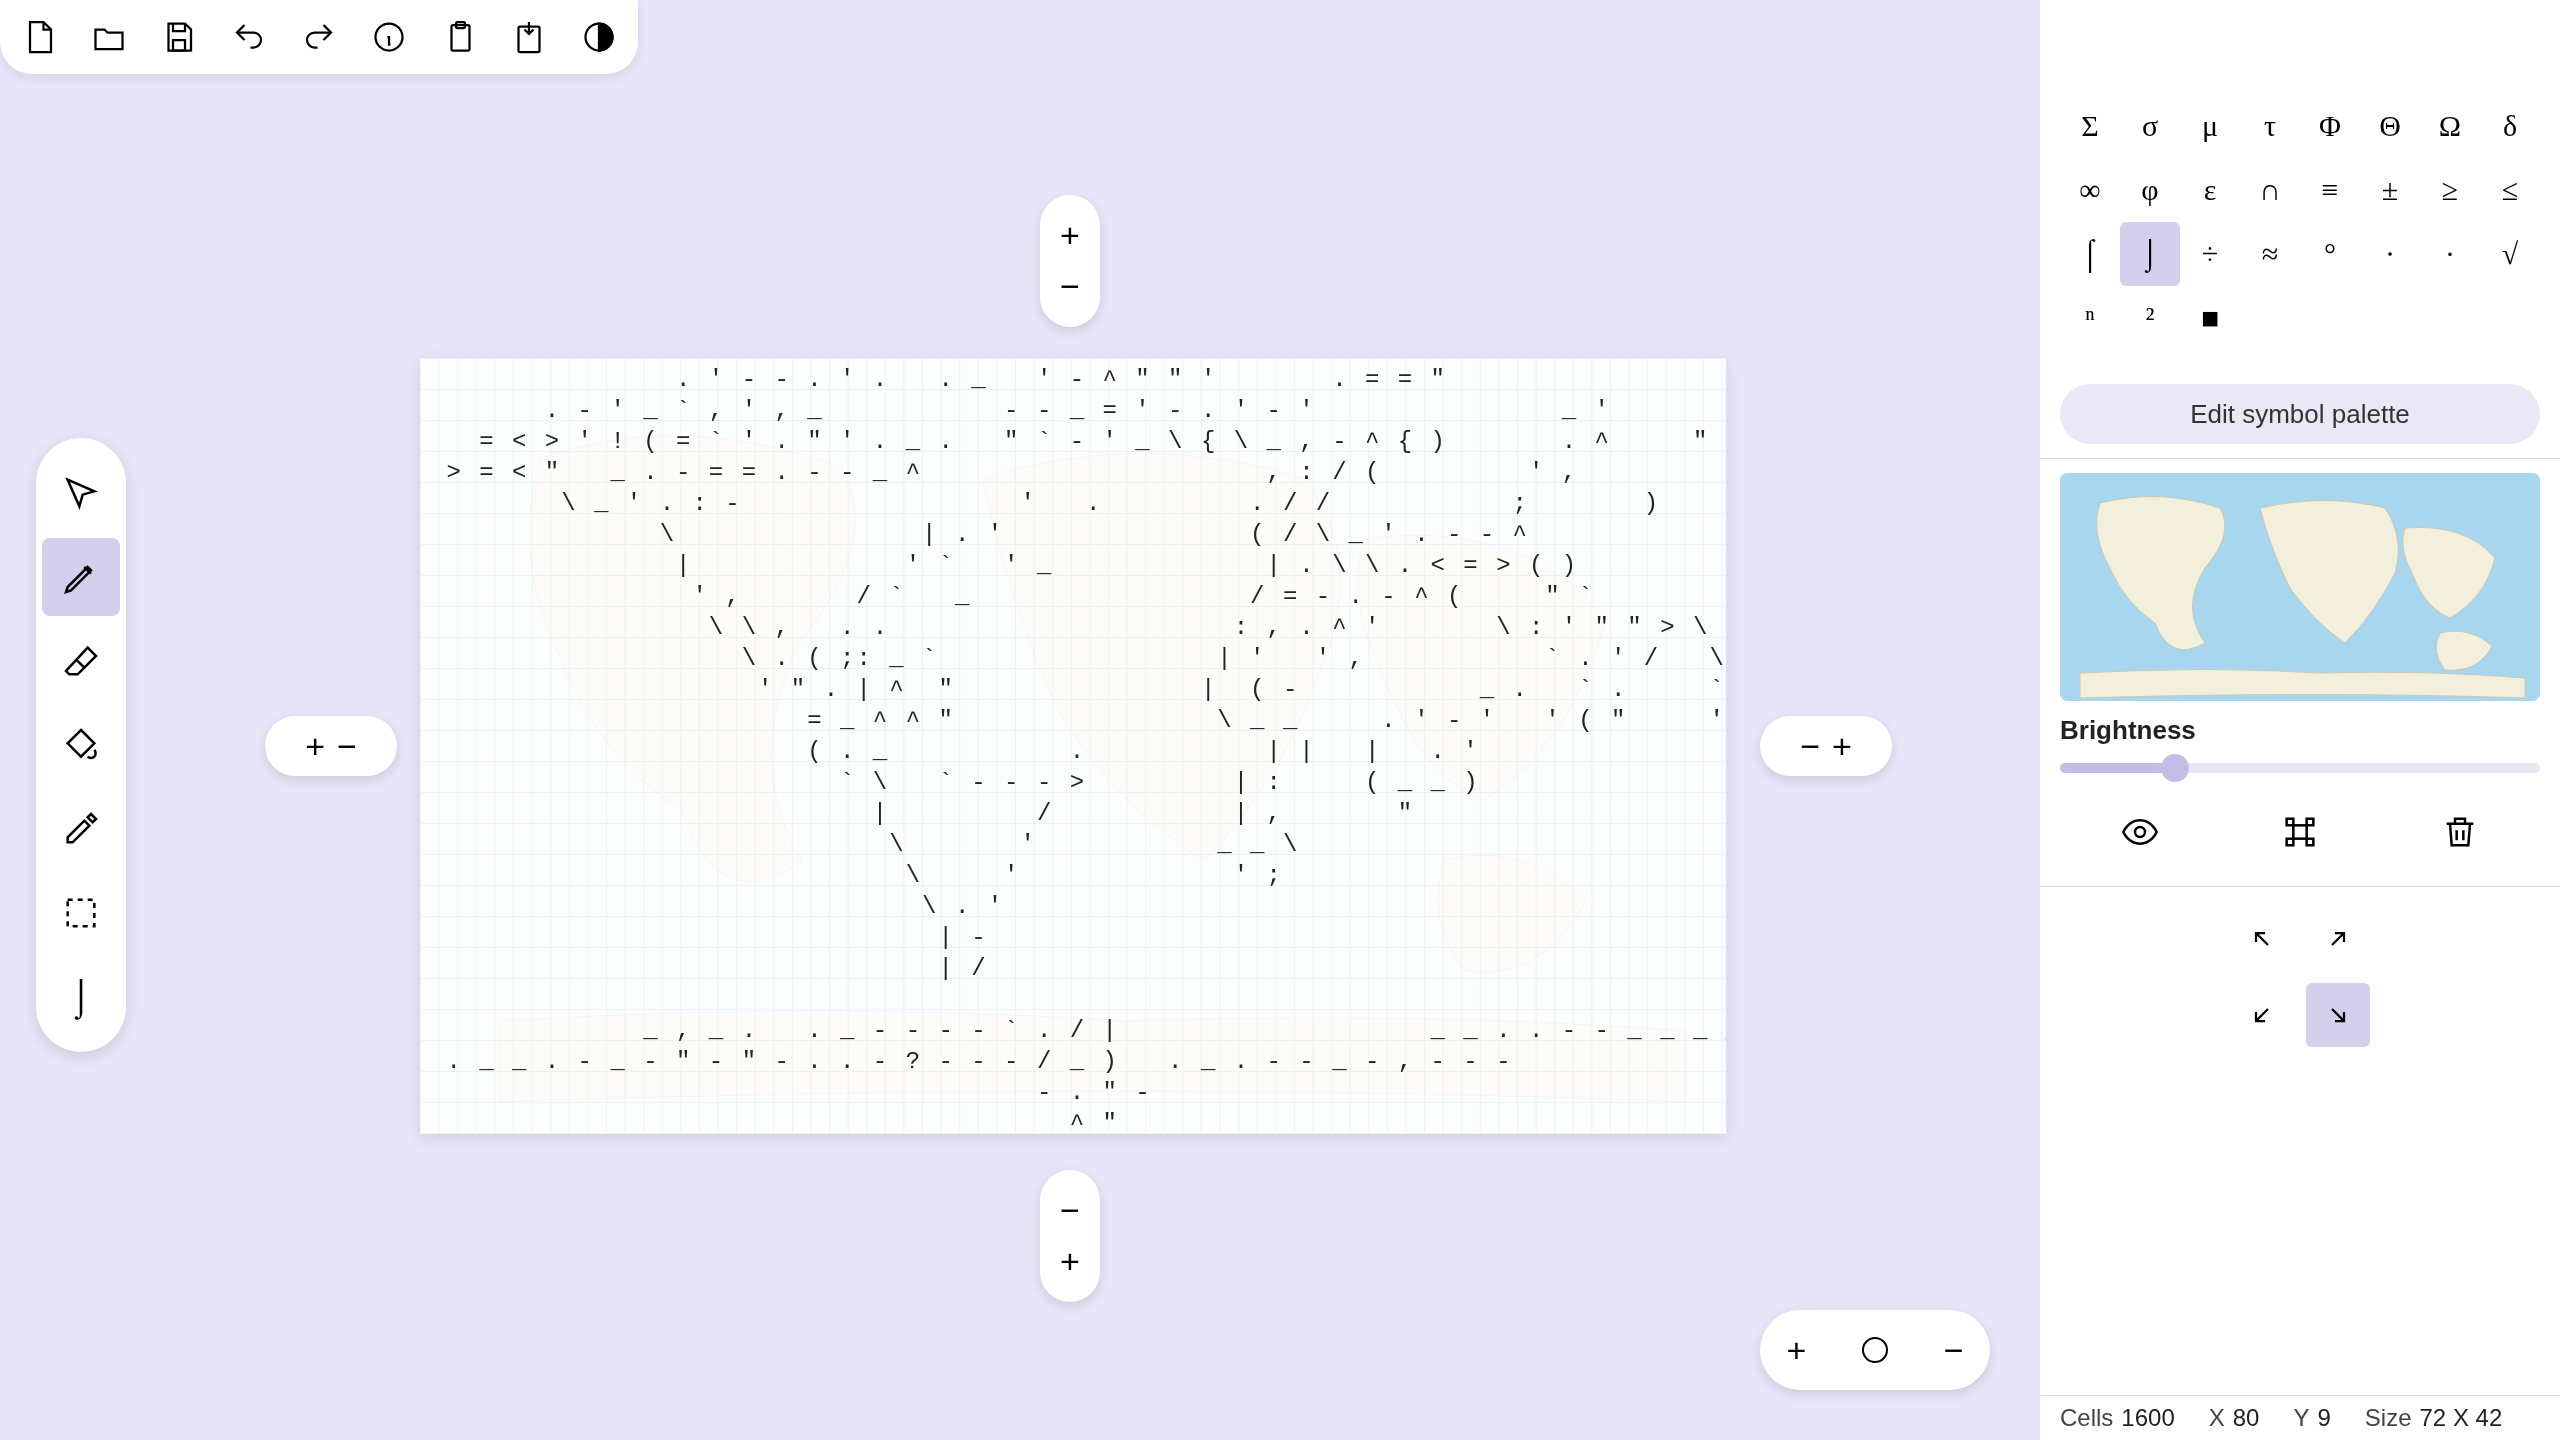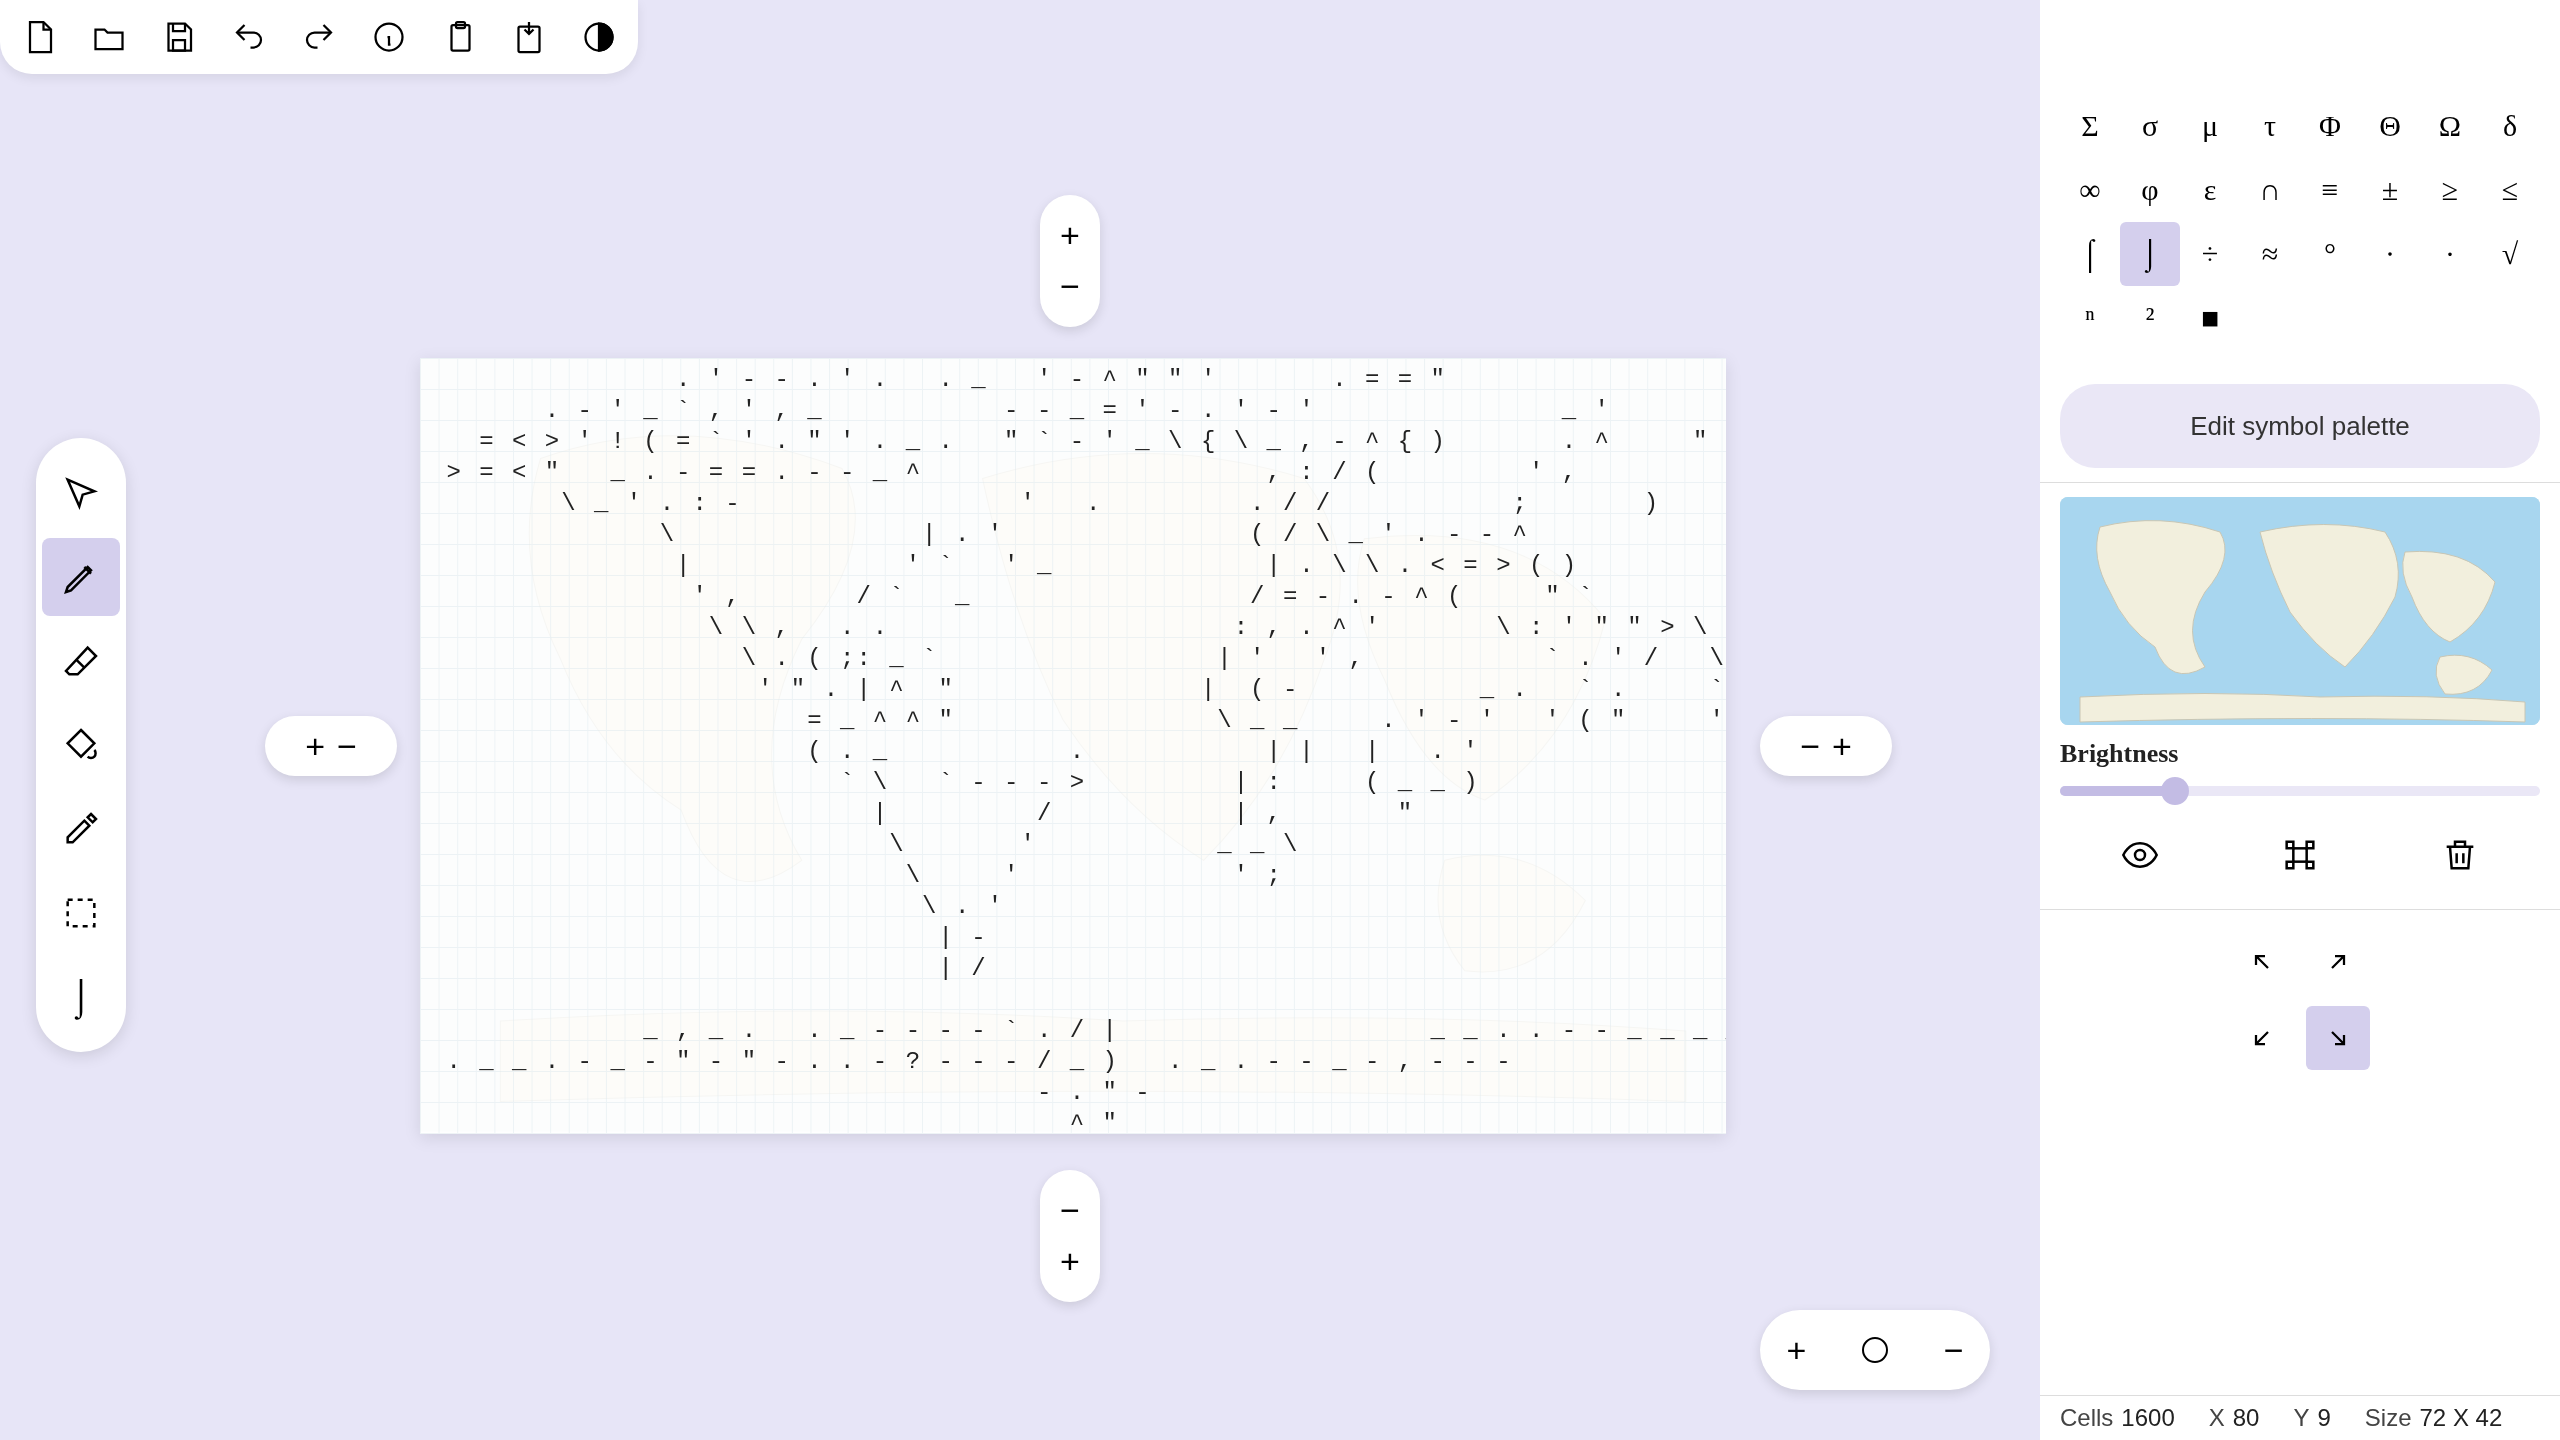--- a/index.html
+++ b/index.html
@@ -36,25 +36,25 @@
 
 .zoom-pill { position:absolute; left: 1760px; top: 1310px; width: 230px; height: 80px; background:#fff; border-radius: 40px; box-shadow: 0 4px 12px rgba(0,0,0,0.12); display:flex; align-items:center; justify-content:space-around; }
 .zoom-pill .zoom-btn { font-size: 34px; cursor:pointer; }
 .zoom-pill svg { width: 32px; height: 32px; stroke:#000; stroke-width:1.5; fill:none; }
 
 
 .right-panel { position: absolute; right: 0; top: 0; width: 520px; height: 1440px; background: #fff; overflow-y: auto; }
 .symbol-grid { display: grid; grid-template-columns: repeat(8, 1fr); gap: 0; padding: 94px 20px 20px 20px; }
 .symbol-cell { height: 64px; display:flex; align-items:center; justify-content:center; font-family: "Times New Roman", serif; font-size: 30px; cursor:pointer; border-radius: 6px; }
 .symbol-cell.selected { background: #d4cfed; }
-.panel-btn { margin: 14px 20px; height: 84px; border-radius: 35px; background: #eae7f6; display:flex; align-items:center; justify-content:center; font-size: 26px; color:#333; cursor:pointer; }
+.panel-btn { margin: 14px 20px; height: 60px; border-radius: 35px; background: #eae7f6; display:flex; align-items:center; justify-content:center; font-size: 26px; color:#333; cursor:pointer; }
 .divider { height:1px; background:#ddd; margin: 14px 0; }
 .preview-map { margin: 14px 20px; height: 228px; background: #b5dcf0; border-radius: 8px; position:relative; overflow:hidden; }
 .preview-map svg { width:100%; height:100%; }
-.slider-section { margin: 14px 20px; font-family: Liberation Serif, serif; }
+.slider-section { margin: 14px 20px; }
 .slider-section label { display:block; font-size: 26px; font-weight:600; color:#222; margin-bottom:12px; }
 .slider { position:relative; height: 20px; display:flex; align-items:center; }
 .slider-track { width:100%; height:10px; background:#eae7f6; border-radius:5px; }
 .slider-fill { position:absolute; left:0; height:10px; background:#c3bce4; border-radius:5px; }
 .slider-thumb { position:absolute; width:28px; height:28px; background:#c3bce4; border-radius:50%; top:50%; transform:translate(-50%,-50%); cursor:pointer; }
 .action-row { display:flex; justify-content:space-around; margin: 30px 20px; }
 .action-row .act { width:48px; height:48px; display:flex; align-items:center; justify-content:center; cursor:pointer; }
 .action-row svg { width:40px; height:40px; stroke:#000; stroke-width:1.5; fill:none; }
 .dir-grid { display:grid; grid-template-columns: repeat(2, 64px); grid-template-rows: repeat(2, 64px); gap:12px; justify-content:center; margin: 20px auto; }
 .dir-cell { display:flex; align-items:center; justify-content:center; cursor:pointer; border-radius:6px; }

